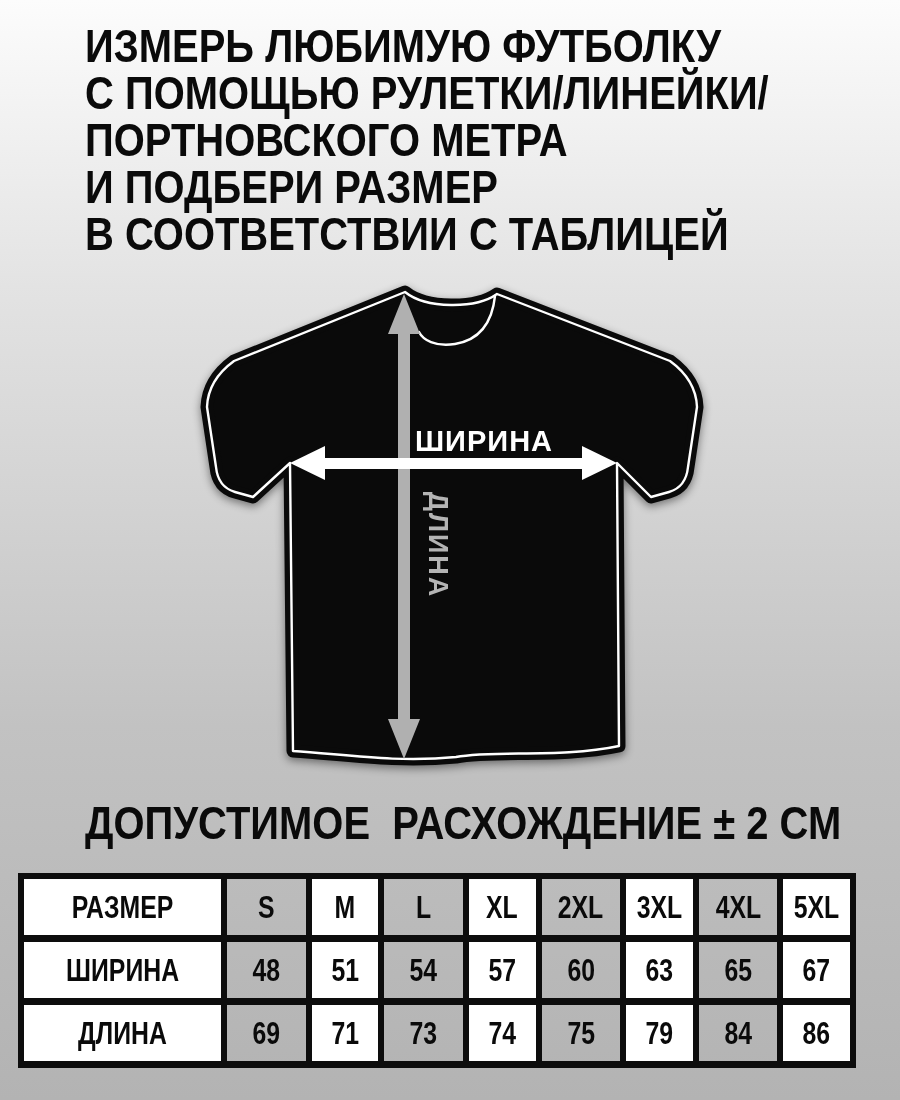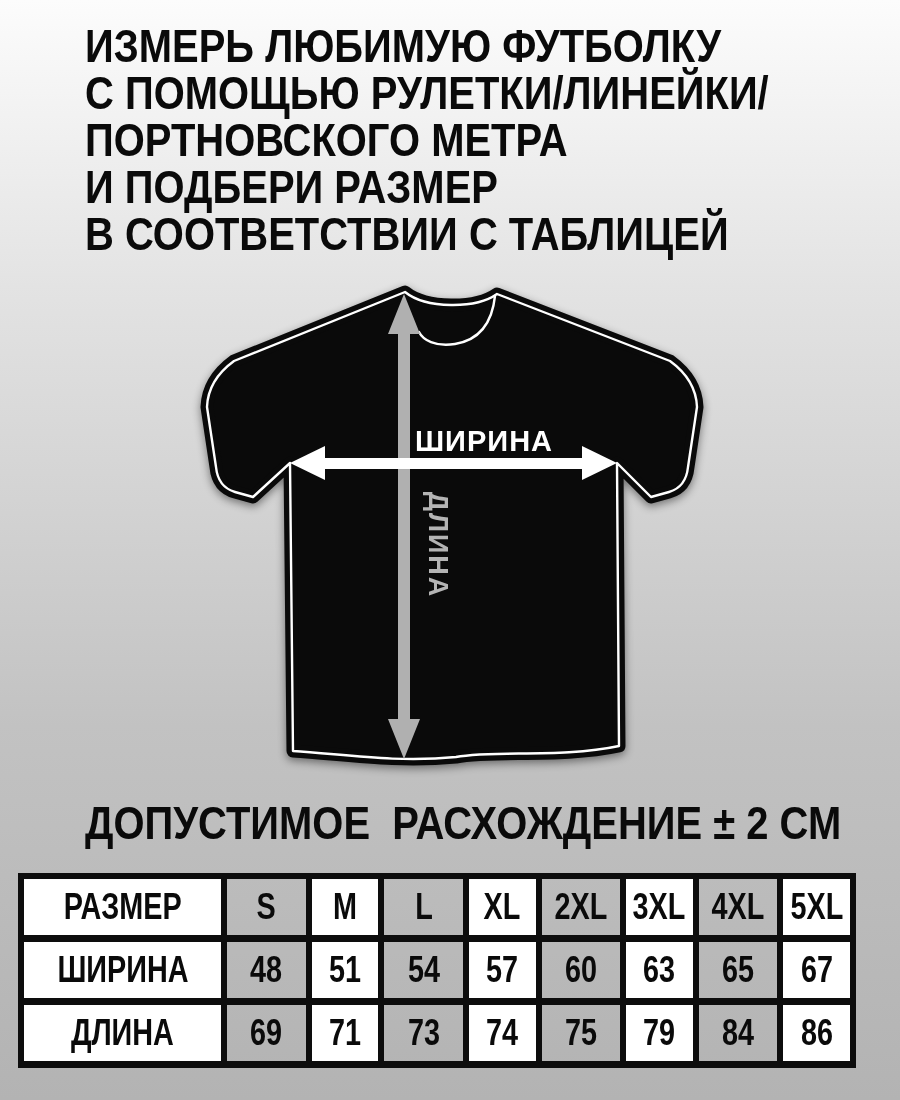--- a/index.html
+++ b/index.html
@@ -37,21 +37,21 @@
   .size-table{
     position:absolute;left:18px;top:873px;
     width:838px;
     display:grid;
     grid-template-columns:209px repeat(8,1fr);
   }
   .cell{
     height:56px;box-sizing:content-box;
     display:flex;align-items:center;justify-content:center;
     border-top:7px solid #0d0d0d;
-    font-size:36px;font-weight:bold;line-height:1;
+    font-size:31px;font-weight:bold;line-height:1;
   }
   .r1 .cell{border-top-width:6px;}
   .r3 .cell{border-bottom:7px solid #0d0d0d;}
   .cw{background:#ffffff;border-left:6px solid #0d0d0d;border-right:6px solid #0d0d0d;}
   .cg{background:transparent;}
   .cell .cnd{display:inline-block;transform:scaleX(0.8);transform-origin:center;white-space:nowrap;}
   .row{display:contents;}
   .corner .cnd{letter-spacing:0px;}
 </style>
 </head>

